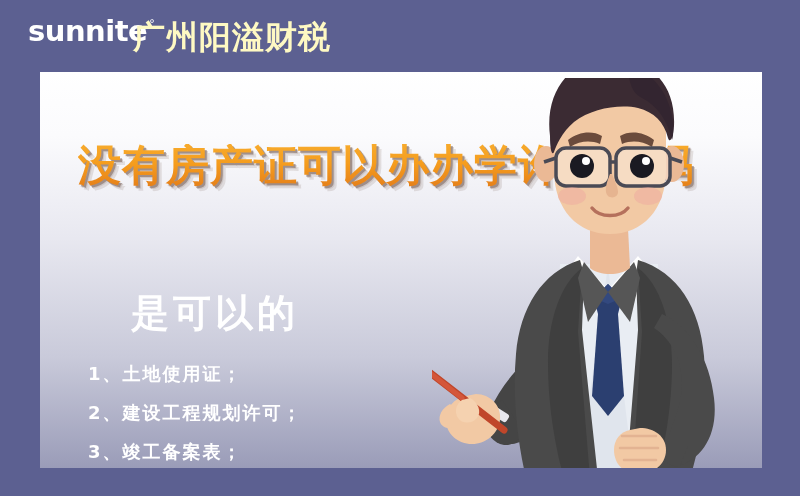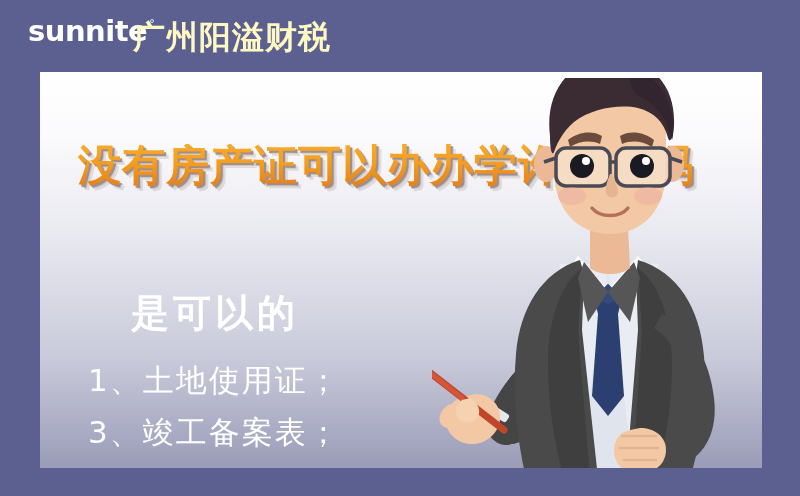--- a/index.html
+++ b/index.html
@@ -105,22 +105,22 @@
 
   
   .bullet-list {
     position: absolute;
     left: 48px; top: 293px;
     margin: 0;
     padding: 0;
     list-style: none;
   }
   .bullet-item {
-    font-size: 31px;
-    font-weight: 400;
+    font-size: 18px;
+    font-weight: 700;
     color: #ffffff;
     letter-spacing: 2px;
     line-height: 1;
     margin-bottom: 21px;
     white-space: nowrap;
   }
 
   
   .character {
     position: absolute;
@@ -145,20 +145,21 @@
   </div>
 
   <div class="card">
 
     <div class="headline">没有房产证可以办办学许可证吗</div>
 
     <div class="subtitle">是可以的</div>
 
     <ul class="bullet-list">
       <li class="bullet-item">1、土地使用证；</li>
+      <li class="bullet-item">2、建设工程规划许可；</li>
       <li class="bullet-item">3、竣工备案表；</li>
     </ul>
 
     <svg class="character" viewBox="0 0 380 400" xmlns="http://www.w3.org/2000/svg">
 
       <defs>
         <clipPath id="cardClip">
           <rect x="-392" y="-6" width="722" height="396"></rect>
         </clipPath>
       </defs>

